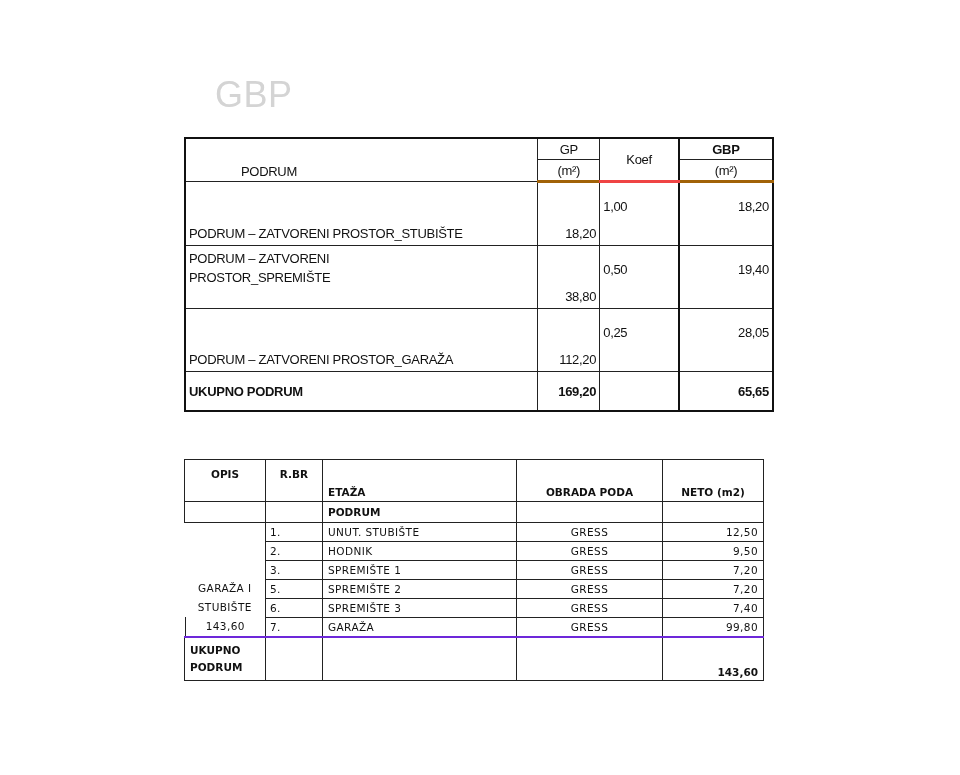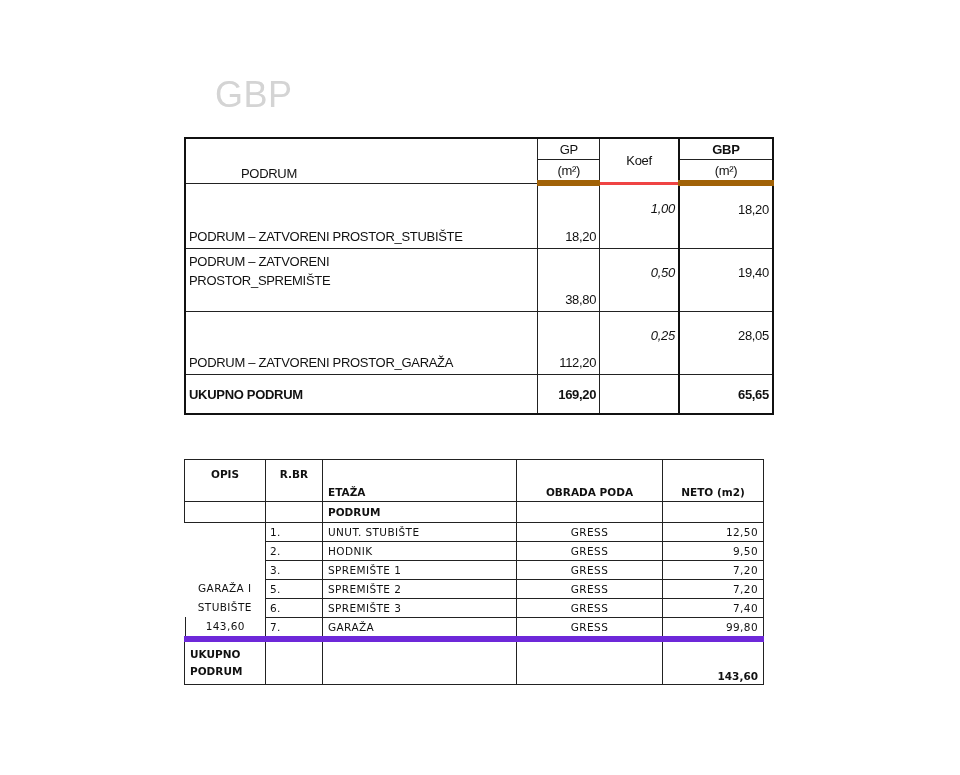--- a/index.html
+++ b/index.html
@@ -34,26 +34,26 @@
       font-size: 13px;
       letter-spacing: -0.3px;
     }
     #gbp-table td { border: 1px solid #222; padding: 0 3px; }
     #gbp-table .c-name { width: 330px; }
     #gbp-table .c-gp { width: 58px; }
     #gbp-table .c-koef { width: 80px; }
     #gbp-table .c-gbp { width: 96px; border-left: 2px solid #111; }
     #gbp-table .head td { text-align: center; height: 20px; }
     #gbp-table .head .podrum-h { vertical-align: bottom; padding-bottom: 2px; text-align: left; padding-left: 55px; }
-    #gbp-table .head-row2 td { height: 20px; border-bottom: 6px solid #a16207; }
+    #gbp-table .head-row2 td { height: 20px; border-bottom: 3px solid #a16207; }
     #gbp-table .row td { height: 46px; }
     #gbp-table .row .name { vertical-align: bottom; padding-bottom: 4px; }
     #gbp-table .row .name.two-line { vertical-align: top; padding-top: 3px; line-height: 19px; margin-top: 24px; }
     #gbp-table .row .gp { text-align: right; vertical-align: bottom; padding-bottom: 4px; }
-    #gbp-table .row .koef { text-align: right; vertical-align: top; padding-top: 16px; font-style: italic; }
+    #gbp-table .row .koef { text-align: left; vertical-align: top; padding-top: 16px; }
     #gbp-table .row .gbp { text-align: right; vertical-align: top; padding-top: 16px; }
     #gbp-table .total td { height: 38px; font-weight: bold; vertical-align: middle; border-top: 1px solid #111; }
     #gbp-table .total .gp, #gbp-table .total .gbp { text-align: right; }
 
     
     #neto-table {
       left: 184px; top: 459px;
       width: 580px;
       font-size: 11px;
     }
@@ -72,21 +72,21 @@
     #neto-table .item .rbr { padding-left: 4px; }
     #neto-table .item .obrada { text-align: center; }
     #neto-table .item .neto { text-align: right; }
     #neto-table .opis-merged {
       border-left: none; border-top: none; border-bottom: none;
       text-align: center; vertical-align: bottom;
       font-weight: normal; font-family: "DejaVu Sans", sans-serif; font-size: 10.5px;
       line-height: 19px; padding: 0 0 0 0;
     }
     #neto-table .opis-merged .amt { display: block; border-left: 1px solid #222; }
-    #neto-table .sum-row td { height: 40px; font-weight: bold; font-family: "DejaVu Sans", sans-serif; font-size: 10.5px; border-top: 6px solid #6d28d9; }
+    #neto-table .sum-row td { height: 40px; font-weight: bold; font-family: "DejaVu Sans", sans-serif; font-size: 10.5px; border-top: 2px solid #6d28d9; }
     #neto-table .sum-row .opis-sum { line-height: 17px; vertical-align: middle; }
     #neto-table .sum-row .neto { text-align: right; vertical-align: bottom; padding-bottom: 2px; }
   </style>
 </head>
 <body>
 
 <div class="page">
 
   <h1 id="gbp-title" class="section-title">GBP</h1>
 

